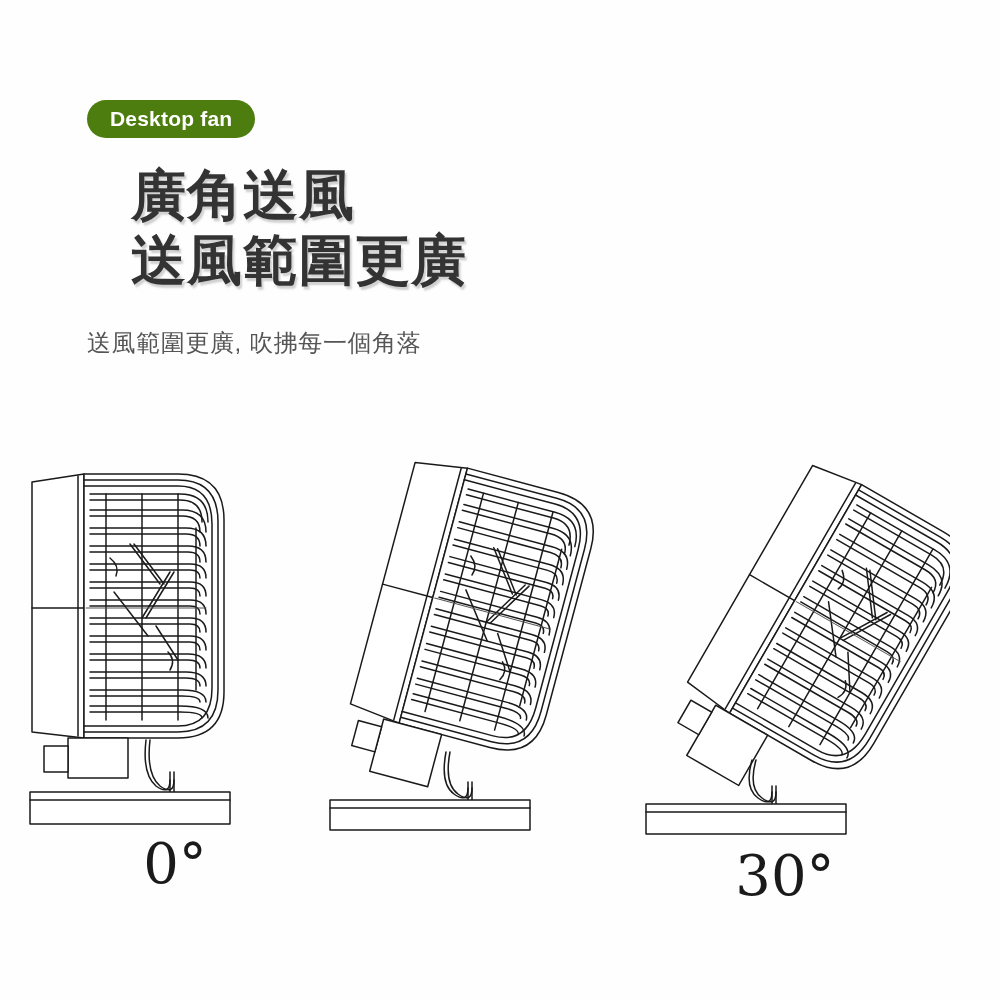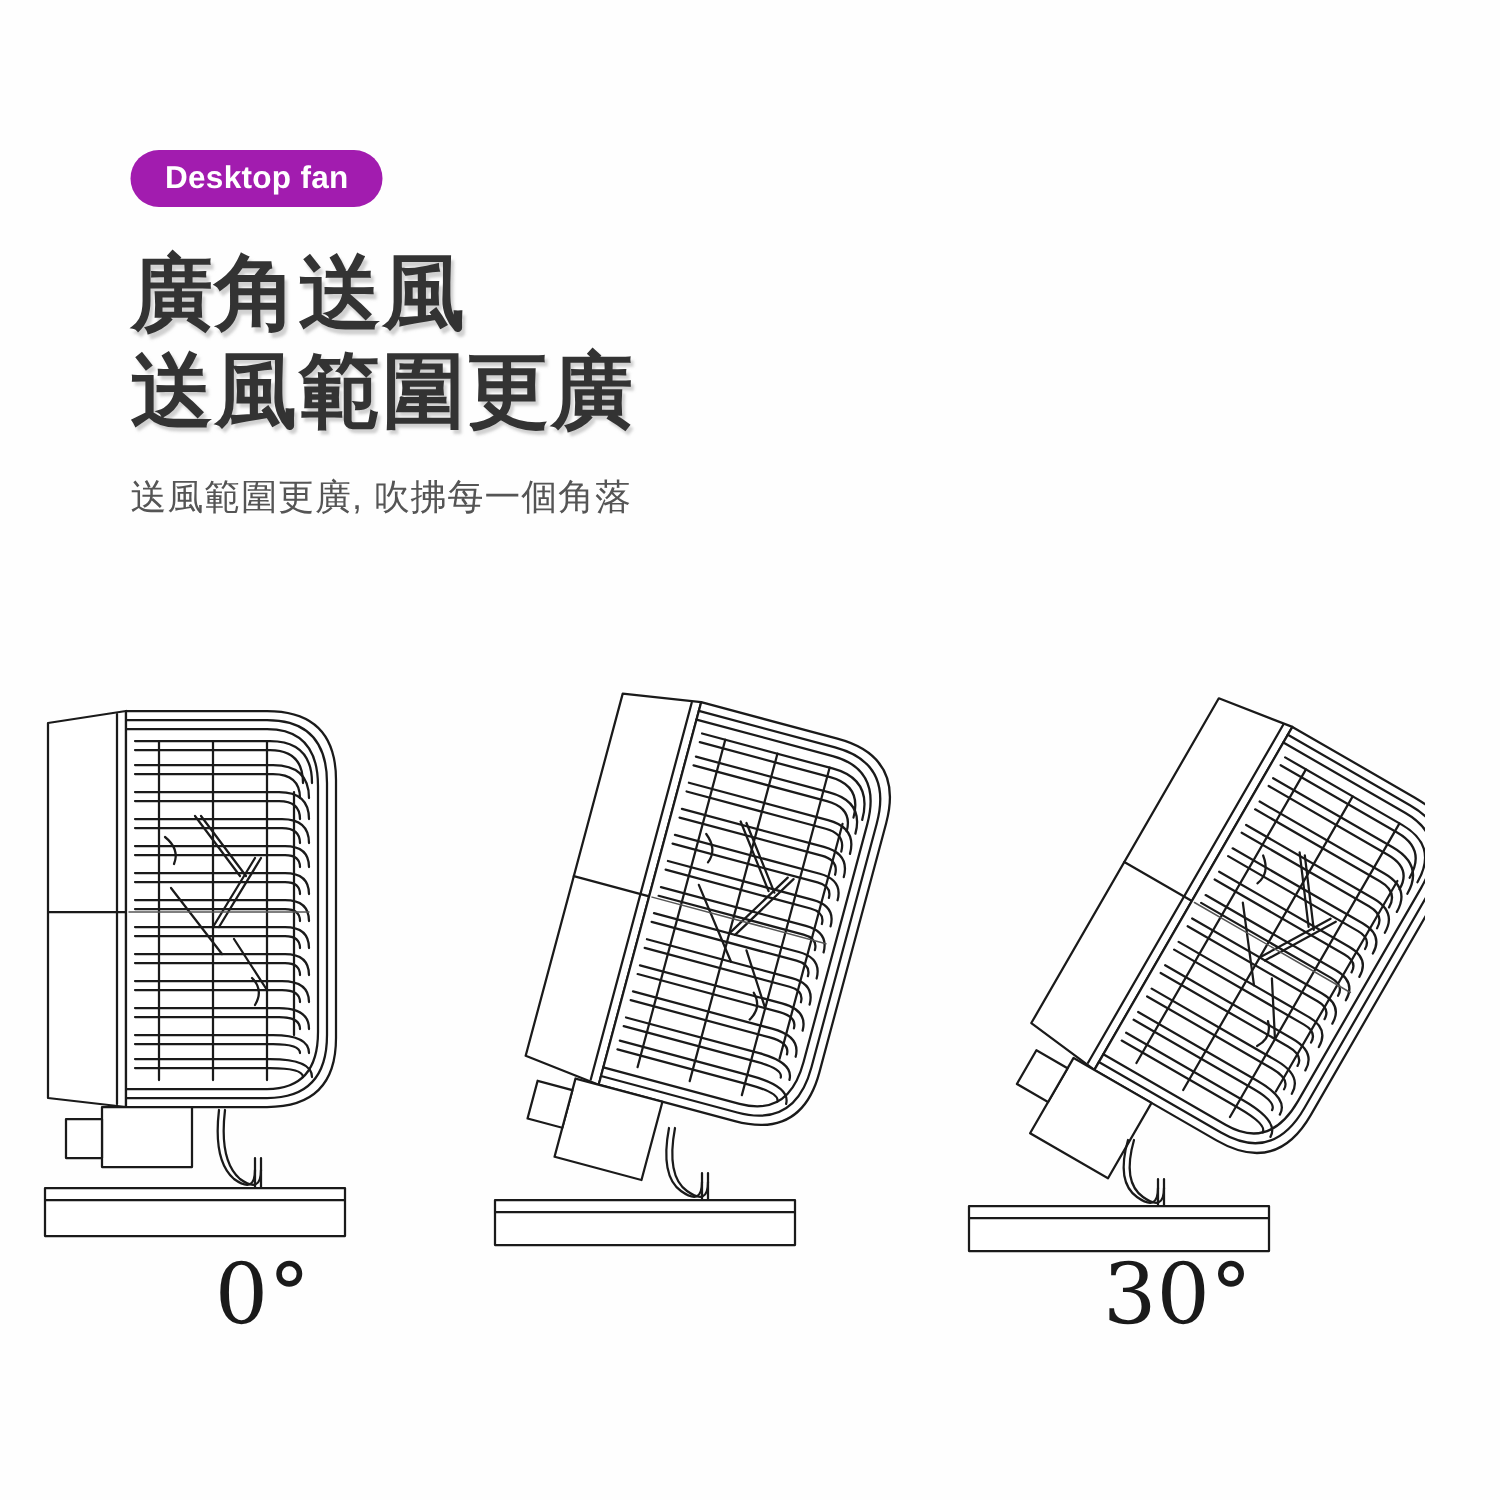--- a/index.html
+++ b/index.html
@@ -27,47 +27,48 @@
   
   .text-block {
     position: absolute;
     left: 87px;
     top: 100px;
     width: 600px;
   }
 
   .badge {
     display: inline-block;
-    background: #a21caf;
+    background: #4d7c0f;
     color: #ffffff;
     font-size: 21px;
     font-weight: bold;
     letter-spacing: 0.2px;
     padding: 8px 23px 9px 23px;
     border-radius: 999px;
     line-height: 1;
     white-space: nowrap;
   }
 
   .headline {
     margin-top: 25px;
     color: #333333;
     font-size: 55px;
     font-weight: bold;
     line-height: 1.18;
     letter-spacing: 1px;
     text-shadow: 2px 3px 2px rgba(170,170,170,0.55);
+    margin-left: 44px;
   }
   .headline .line {
     display: block;
     white-space: nowrap;
   }
 
   .subtitle {
-    margin-top: 22px;
+    margin-top: 34px;
     color: #555555;
     font-size: 24px;
     font-weight: normal;
     letter-spacing: 0.6px;
     white-space: nowrap;
   }
 
   
   .fan-row {
     position: absolute;
@@ -104,21 +105,21 @@
     text-align: center;
     font-family: "DejaVu Serif", "Liberation Serif", serif;
     font-size: 56px;
     font-weight: normal;
     color: #1a1a1a;
     line-height: 1;
     letter-spacing: 0px;
   }
   .angle-label.c0 { padding-right: 48px; }
   .angle-label.c1 { padding-right: 18px; }
-  .angle-label.c2 { padding-right: 6px; }
+  .angle-label.c2 { padding-right: 6px; margin-top: 12px; }
 </style>
 </head>
 <body>
 
 <div id="page">
 
   <div class="text-block">
 
     <div class="badge">Desktop fan</div>
 

